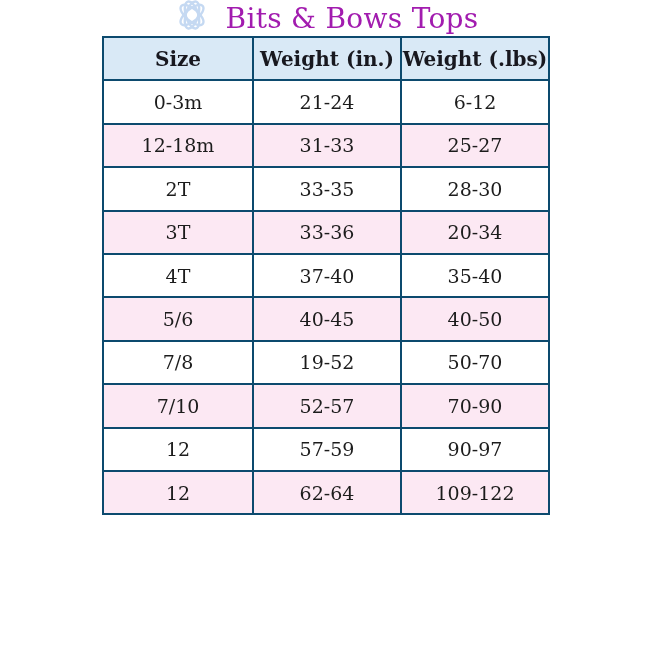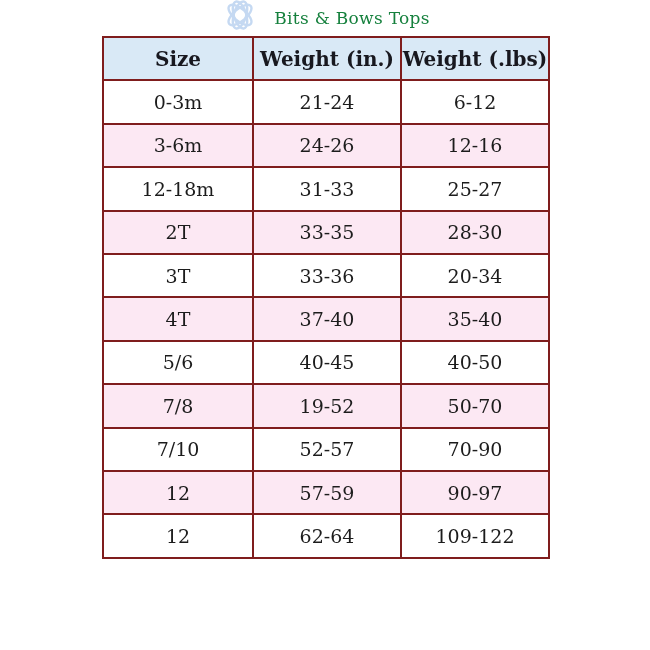--- a/index.html
+++ b/index.html
@@ -30,38 +30,38 @@
   }
   .bow-icon-wrap {
     width: 48px;
     height: 33px;
     display: flex;
     align-items: flex-start;
     justify-content: center;
     margin-top: -3px;
   }
   .page-title {
-    font-size: 17px;
+    font-size: 28px;
     font-weight: 400;
-    color: #15803d;
+    color: #a21caf;
     margin: 4px;
     letter-spacing: 0.3px;
     line-height: 33px;
   }
   table.size-chart {
     position: absolute;
     left: 102px;
     top: 36px;
     width: 446px;
     border-collapse: collapse;
     table-layout: fixed;
   }
   table.size-chart th,
   table.size-chart td {
-    border: 2px solid #7f1d1d;
+    border: 2px solid #0c4a6e;
     text-align: center;
     vertical-align: middle;
     height: 41.4px;
     padding: 0;
     color: #1c1c1c;
   }
   table.size-chart th {
     background: #d9e9f6;
     font-size: 20px;
     font-weight: 700;
@@ -108,25 +108,20 @@
           <th>Weight (.lbs)</th>
         </tr>
     </thead>
     <tbody id="table-body">
         <tr>
           <td>0-3m</td>
           <td>21-24</td>
           <td>6-12</td>
         </tr>
         <tr>
-          <td>3-6m</td>
-          <td>24-26</td>
-          <td>12-16</td>
-        </tr>
-        <tr>
           <td>12-18m</td>
           <td>31-33</td>
           <td>25-27</td>
         </tr>
         <tr>
           <td>2T</td>
           <td>33-35</td>
           <td>28-30</td>
         </tr>
         <tr>

